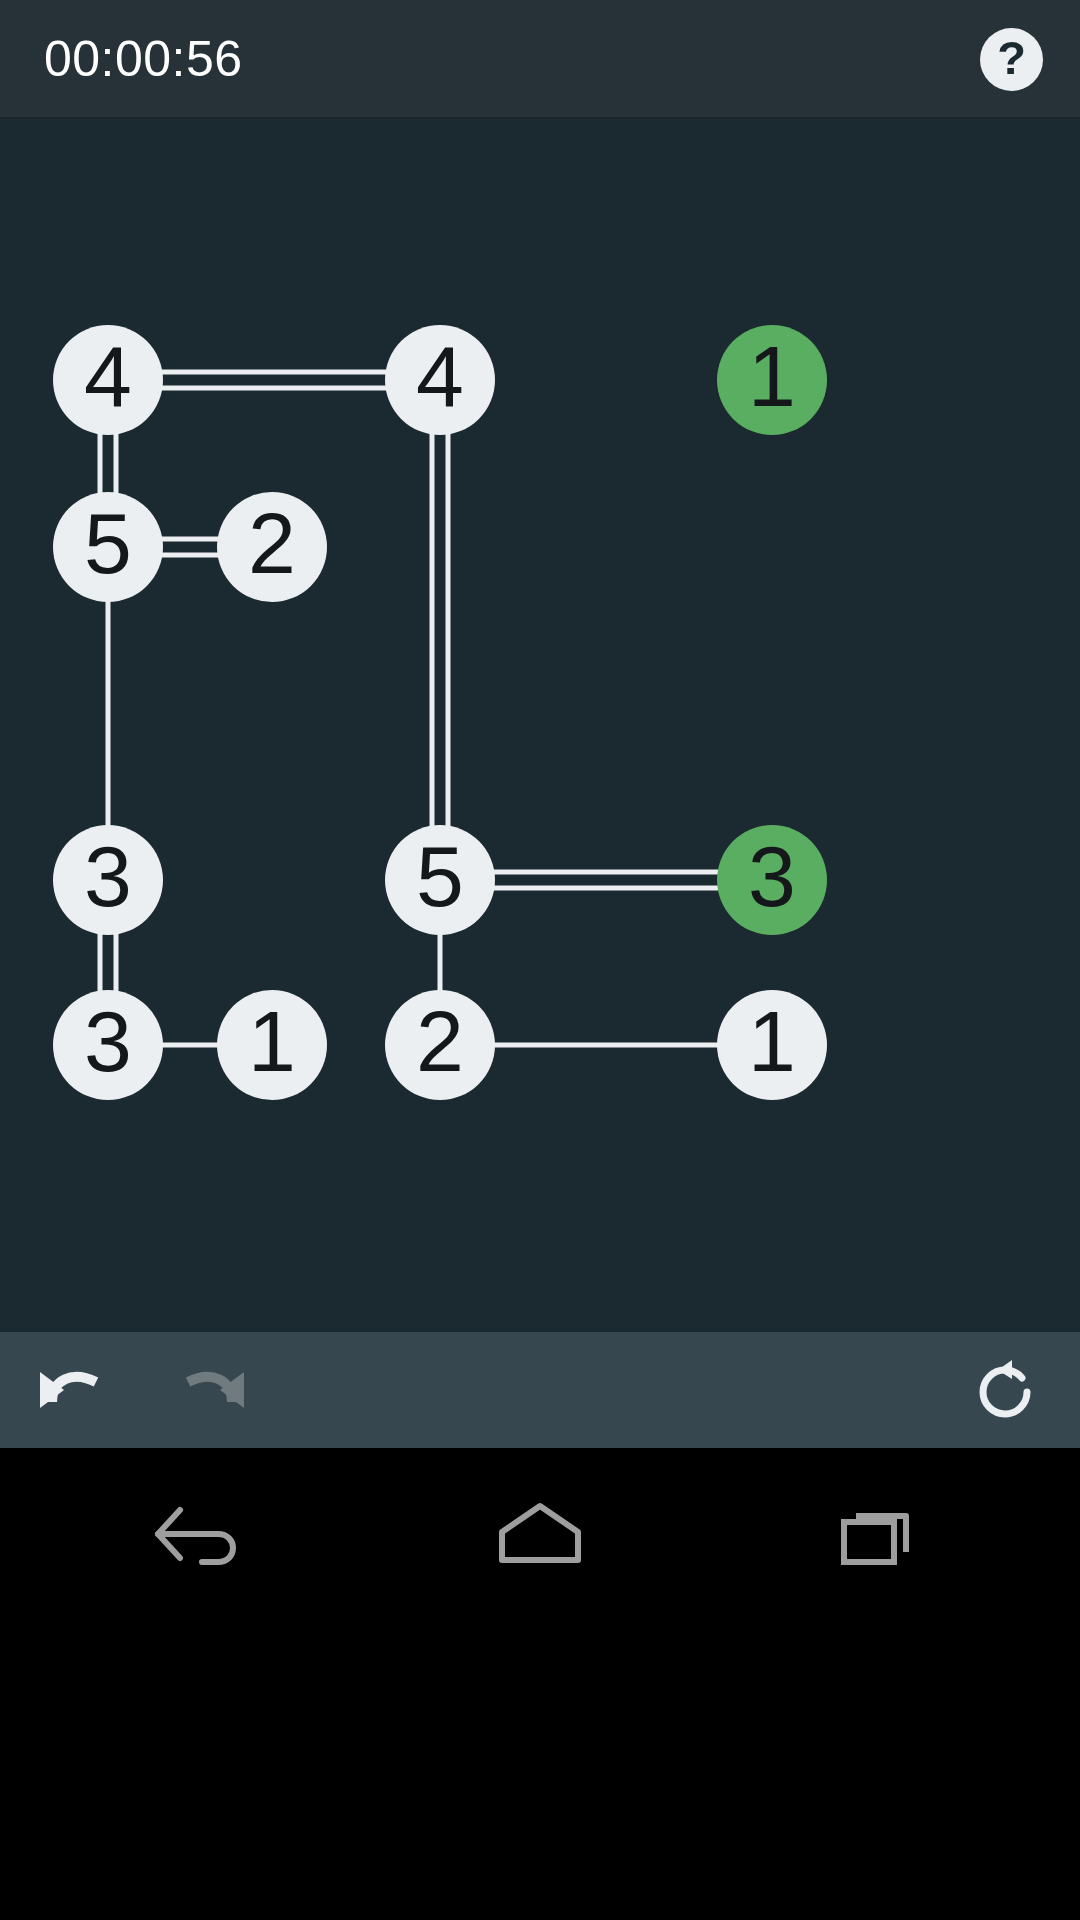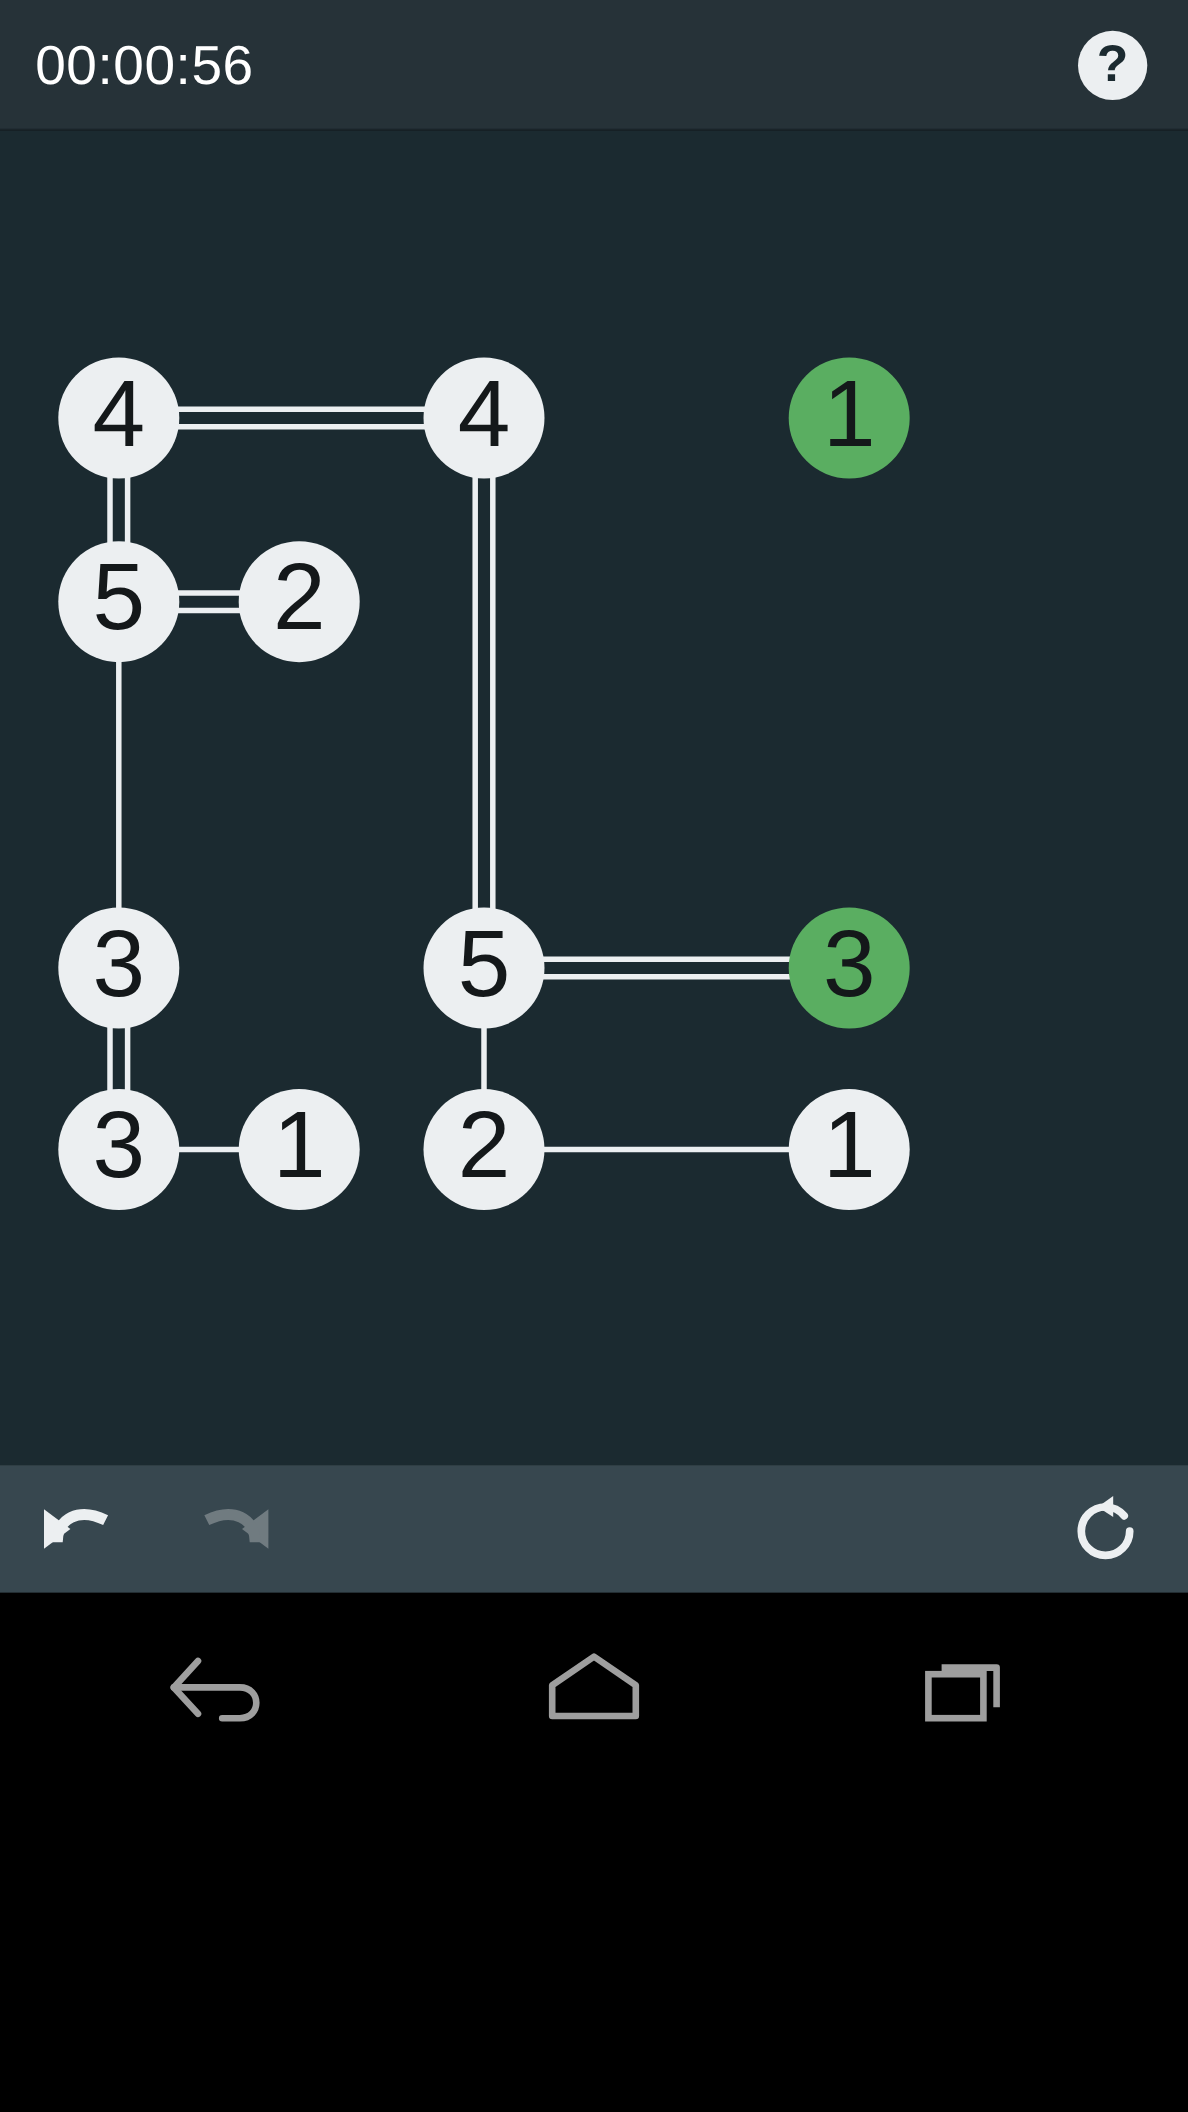--- a/index.html
+++ b/index.html
@@ -7,21 +7,21 @@
   body { font-family:"Liberation Sans", sans-serif; -webkit-font-smoothing:antialiased; }
 
   #screen { position:relative; width:1080px; height:1920px; overflow:hidden; }
 
   
   #header {
     position:absolute; left:0; top:0; width:1080px; height:118px;
     background:#263238;
   }
   #timer {
-    position:absolute; left:32px; top:0; height:118px; line-height:118px;
+    position:absolute; left:44px; top:0; height:118px; line-height:118px;
     color:#ffffff; font-size:50px; letter-spacing:0.5px; font-weight:400;
   }
   #help-btn {
     position:absolute; right:37px; top:28px; width:63px; height:63px;
     border-radius:50%; background:#eceff1;
     display:flex; align-items:center; justify-content:center;
   }
   #help-btn span {
     color:#1b2a30; font-size:47px; font-weight:700; line-height:1;
     transform:translateY(-2px);

